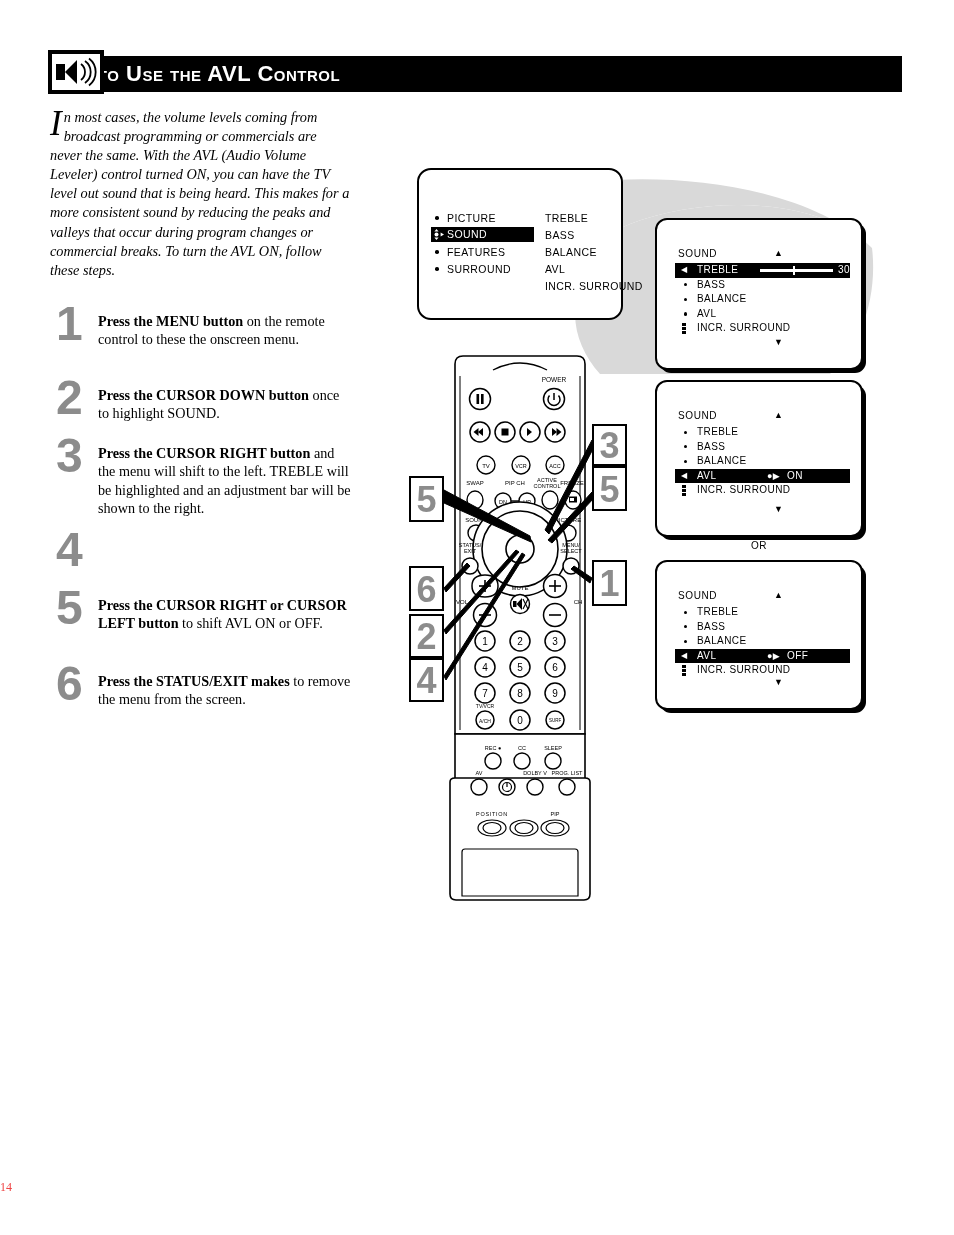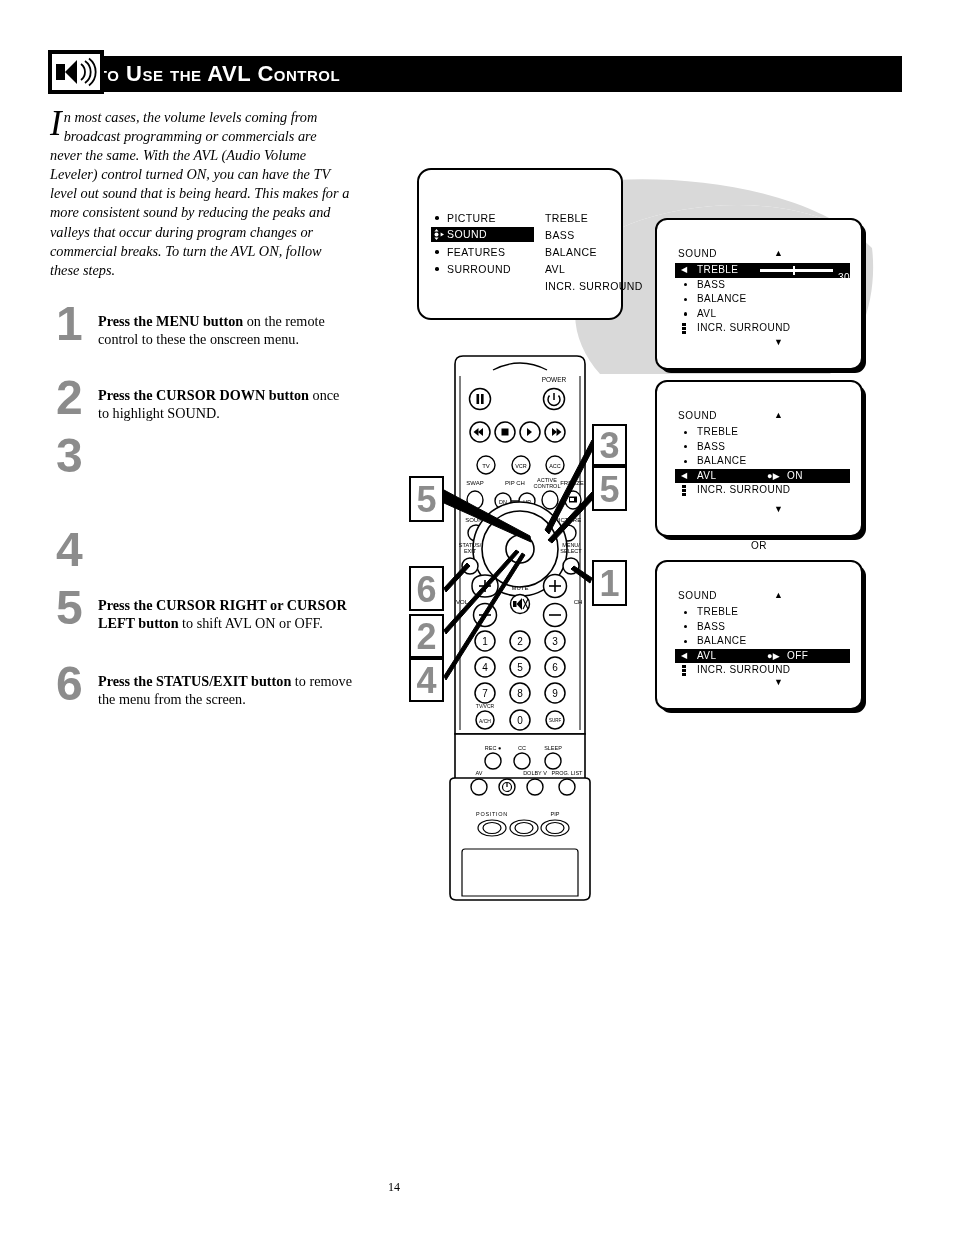--- a/index.html
+++ b/index.html
@@ -229,21 +229,21 @@
     width: 73px; height: 2.5px;
     background: #fff;
   }
   .osd .slider .knob {
     position: absolute;
     left: 33px; top: -3px;
     width: 2px; height: 8.5px;
     background: #fff;
   }
   .osd .numval {
-    position: absolute; left: 163px; top: 8px;
+    position: absolute; left: 163px; top: 0;
   }
   .osd .scrollglyph {
     position: absolute; left: 7px; top: 2px;
     width: 4px; height: 10px;
   }
   #or-label {
     position: absolute;
     left: 655px; top: 540px;
     width: 208px;
     text-align: center;
@@ -279,24 +279,24 @@
   #callout-6L { left: 409px; top: 566px; width: 35px; height: 45px; line-height: 43px;}
   #callout-1R { left: 592px; top: 560px; width: 35px; height: 46px; line-height: 44px;}
   #callout-2L { left: 409px; top: 614px; width: 35px; height: 44px; line-height: 42px;}
   #callout-4L { left: 409px; top: 658px; width: 35px; height: 44px; line-height: 42px;}
 
   
   #page-number {
     position: absolute;
     left: 0; top: 1180px;
     width: 788px;
-    text-align: center;
+    text-align: left;
     font-family: "Liberation Serif", serif;
     font-size: 12px;
-    color: #000000;
+    color: #ef4444;
   }
 </style>
 </head>
 <body>
 
 <div id="header-bar">
   <div id="header-title">How to Use the AVL Control</div>
 </div>
 
 <div id="speaker-badge">
@@ -322,34 +322,35 @@
     <div class="step-body"><b>Press the MENU button</b><span> on the remote control to these the onscreen menu.</span></div>
   </div>
 
   <div class="step" style="min-height:42px;">
     <div class="step-num">2</div>
     <div class="step-body"><b>Press the CURSOR DOWN button</b><span> once to highlight SOUND.</span></div>
   </div>
 
   <div class="step" style="min-height:78px;">
     <div class="step-num">3</div>
+    <div class="step-body"><b>Press the CURSOR RIGHT button</b><span> and the menu will shift to the left. TREBLE will be highlighted and an adjustment bar will be shown to the right.</span></div>
   </div>
 
   <div class="step" style="min-height:42px;">
     <div class="step-num">4</div>
   </div>
 
   <div class="step" style="min-height:60px;">
     <div class="step-num">5</div>
     <div class="step-body"><b>Press the CURSOR RIGHT or CURSOR LEFT button</b><span> to shift AVL ON or OFF.</span></div>
   </div>
 
   <div class="step" style="min-height:42px;">
     <div class="step-num">6</div>
-    <div class="step-body"><b>Press the STATUS/EXIT button</b><span> to remove the menu from the screen.</span></div>
+    <div class="step-body"><b>Press the STATUS/EXIT makes</b><span> to remove the menu from the screen.</span></div>
   </div>
 
 </div>
 
 <svg id="swoosh" viewBox="0 0 320 200">
   <path d="M 30 4 C 120 -6 250 10 312 70 C 260 20 150 16 70 46 C 40 58 22 86 16 126 C 10 100 10 50 30 4 Z" fill="#d9d9d9"></path>
   <path d="M 16 126 C 22 86 40 58 70 46 C 150 16 260 20 312 70 C 318 120 300 170 270 196 L 40 196 C 22 176 12 150 16 126 Z" fill="#d9d9d9"></path>
 </svg>
 
 <div id="tv-menu">

